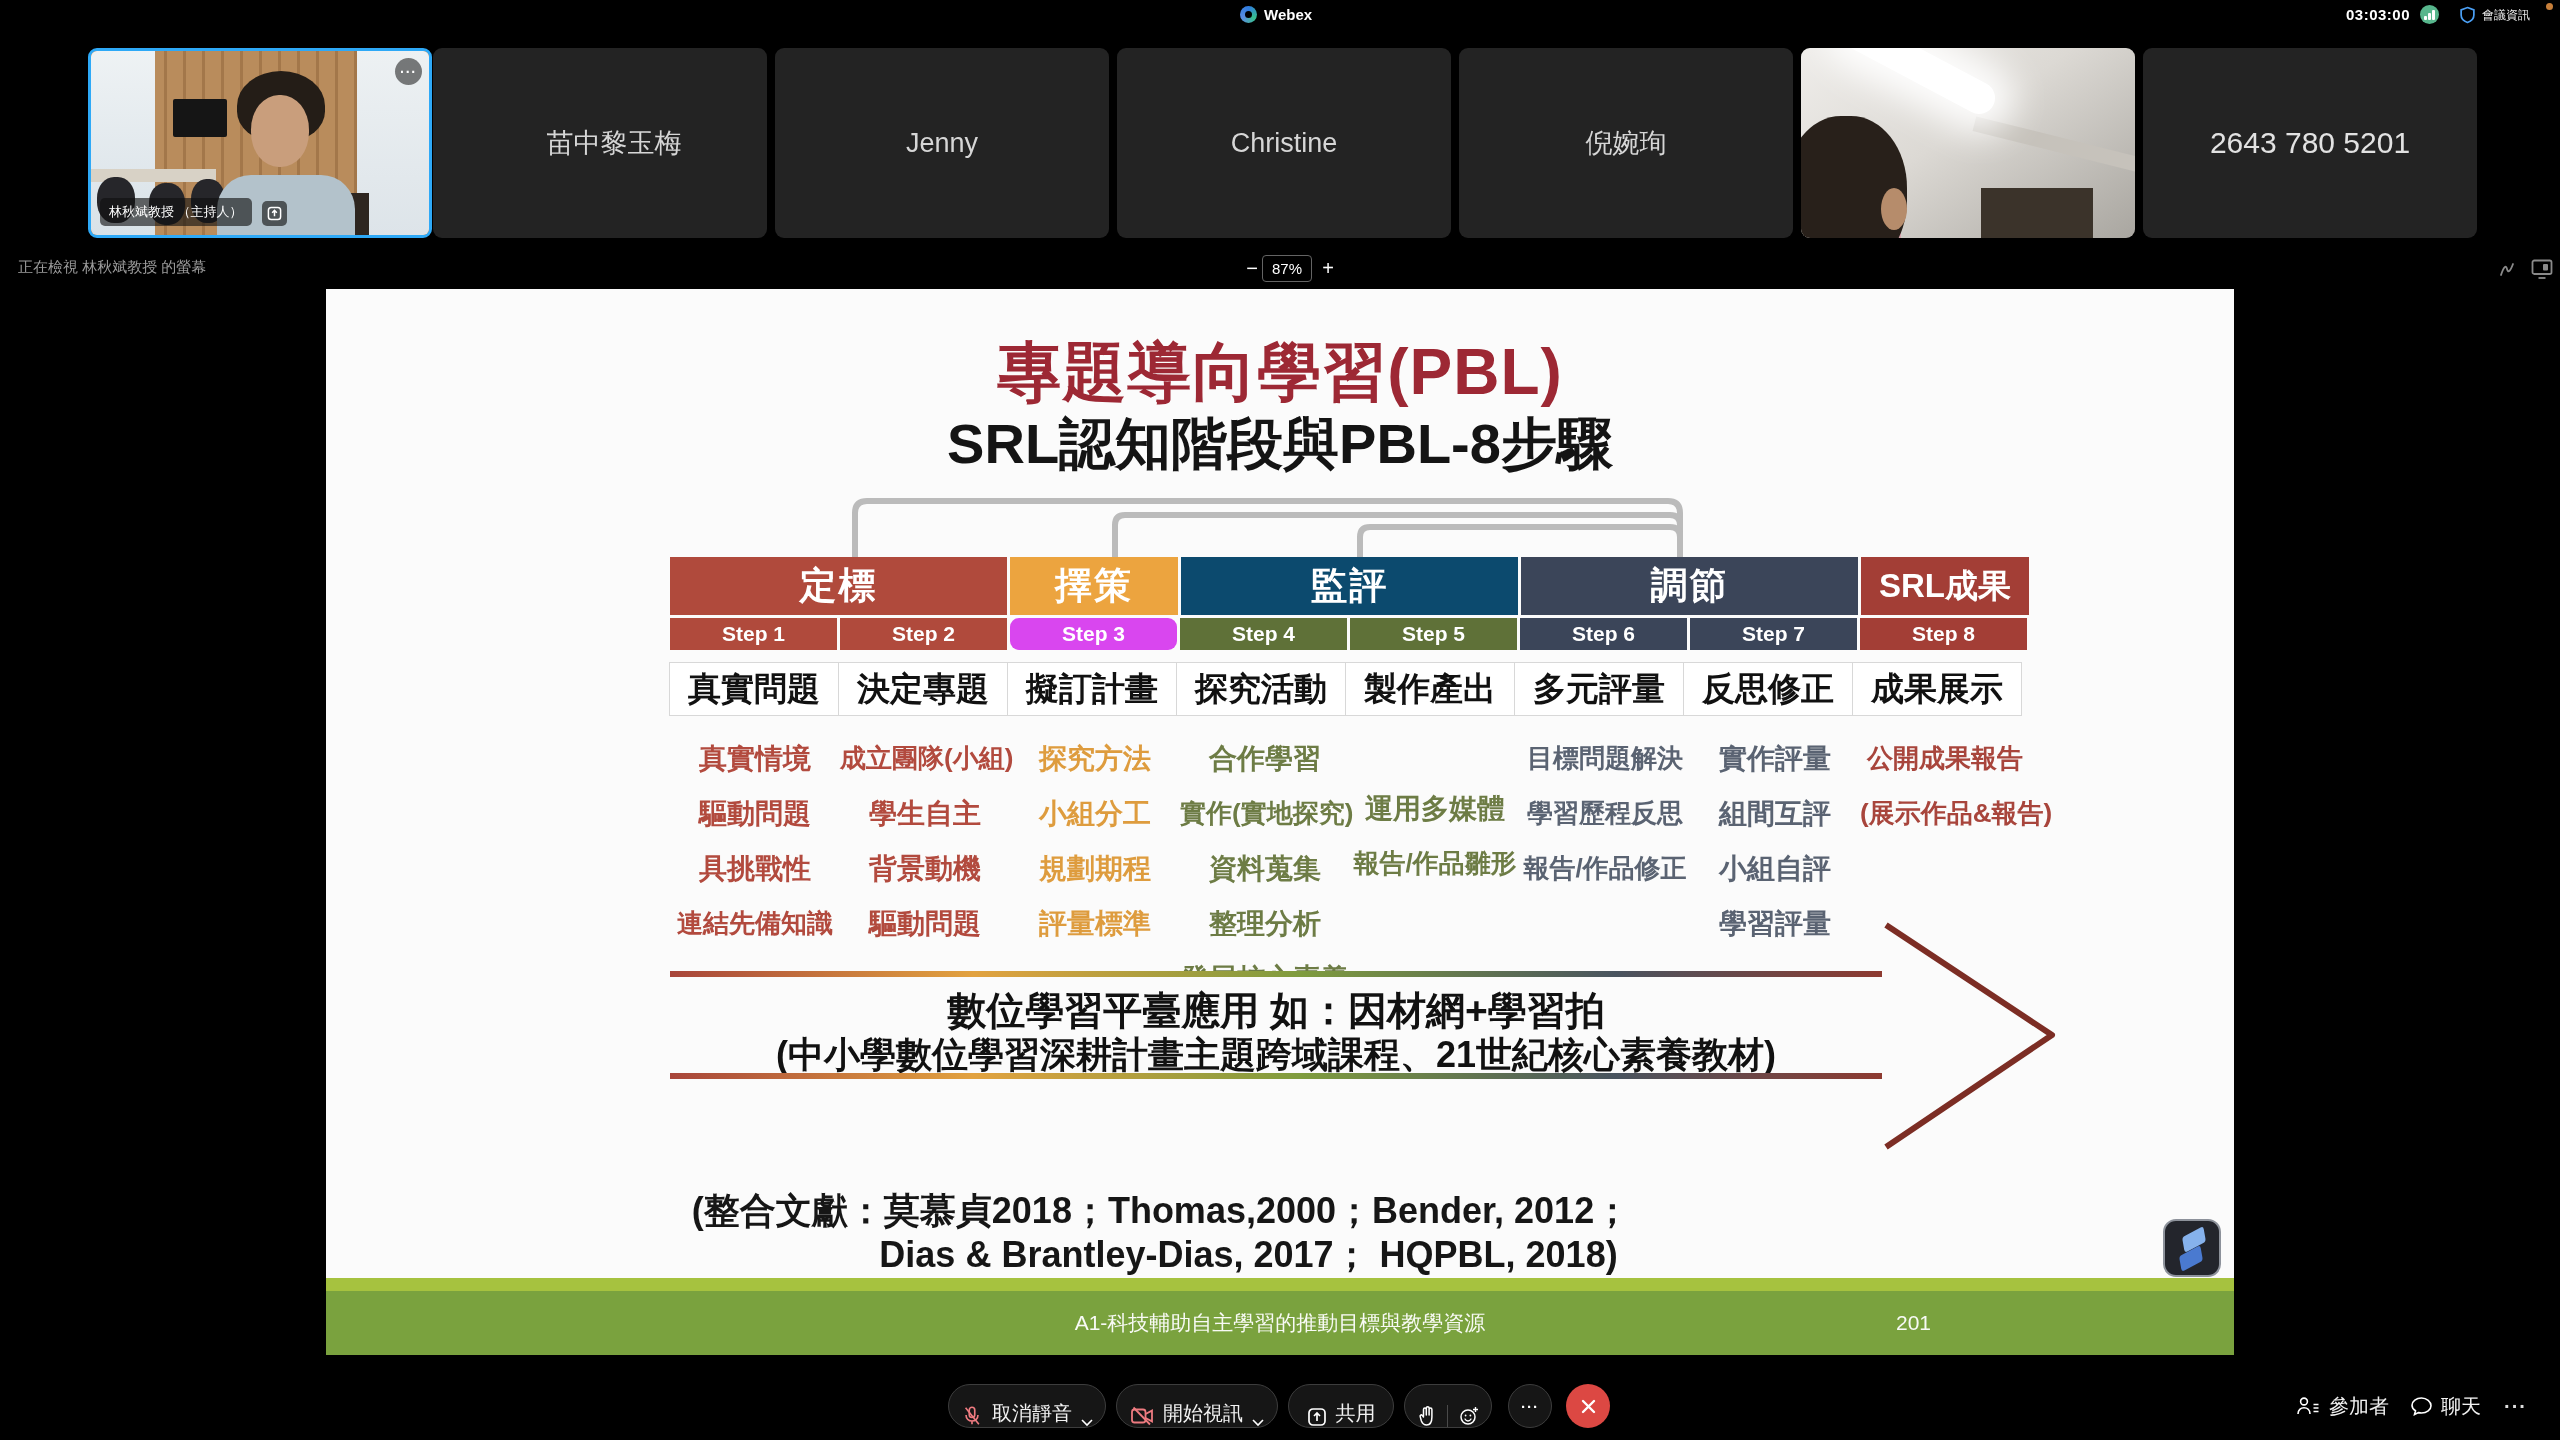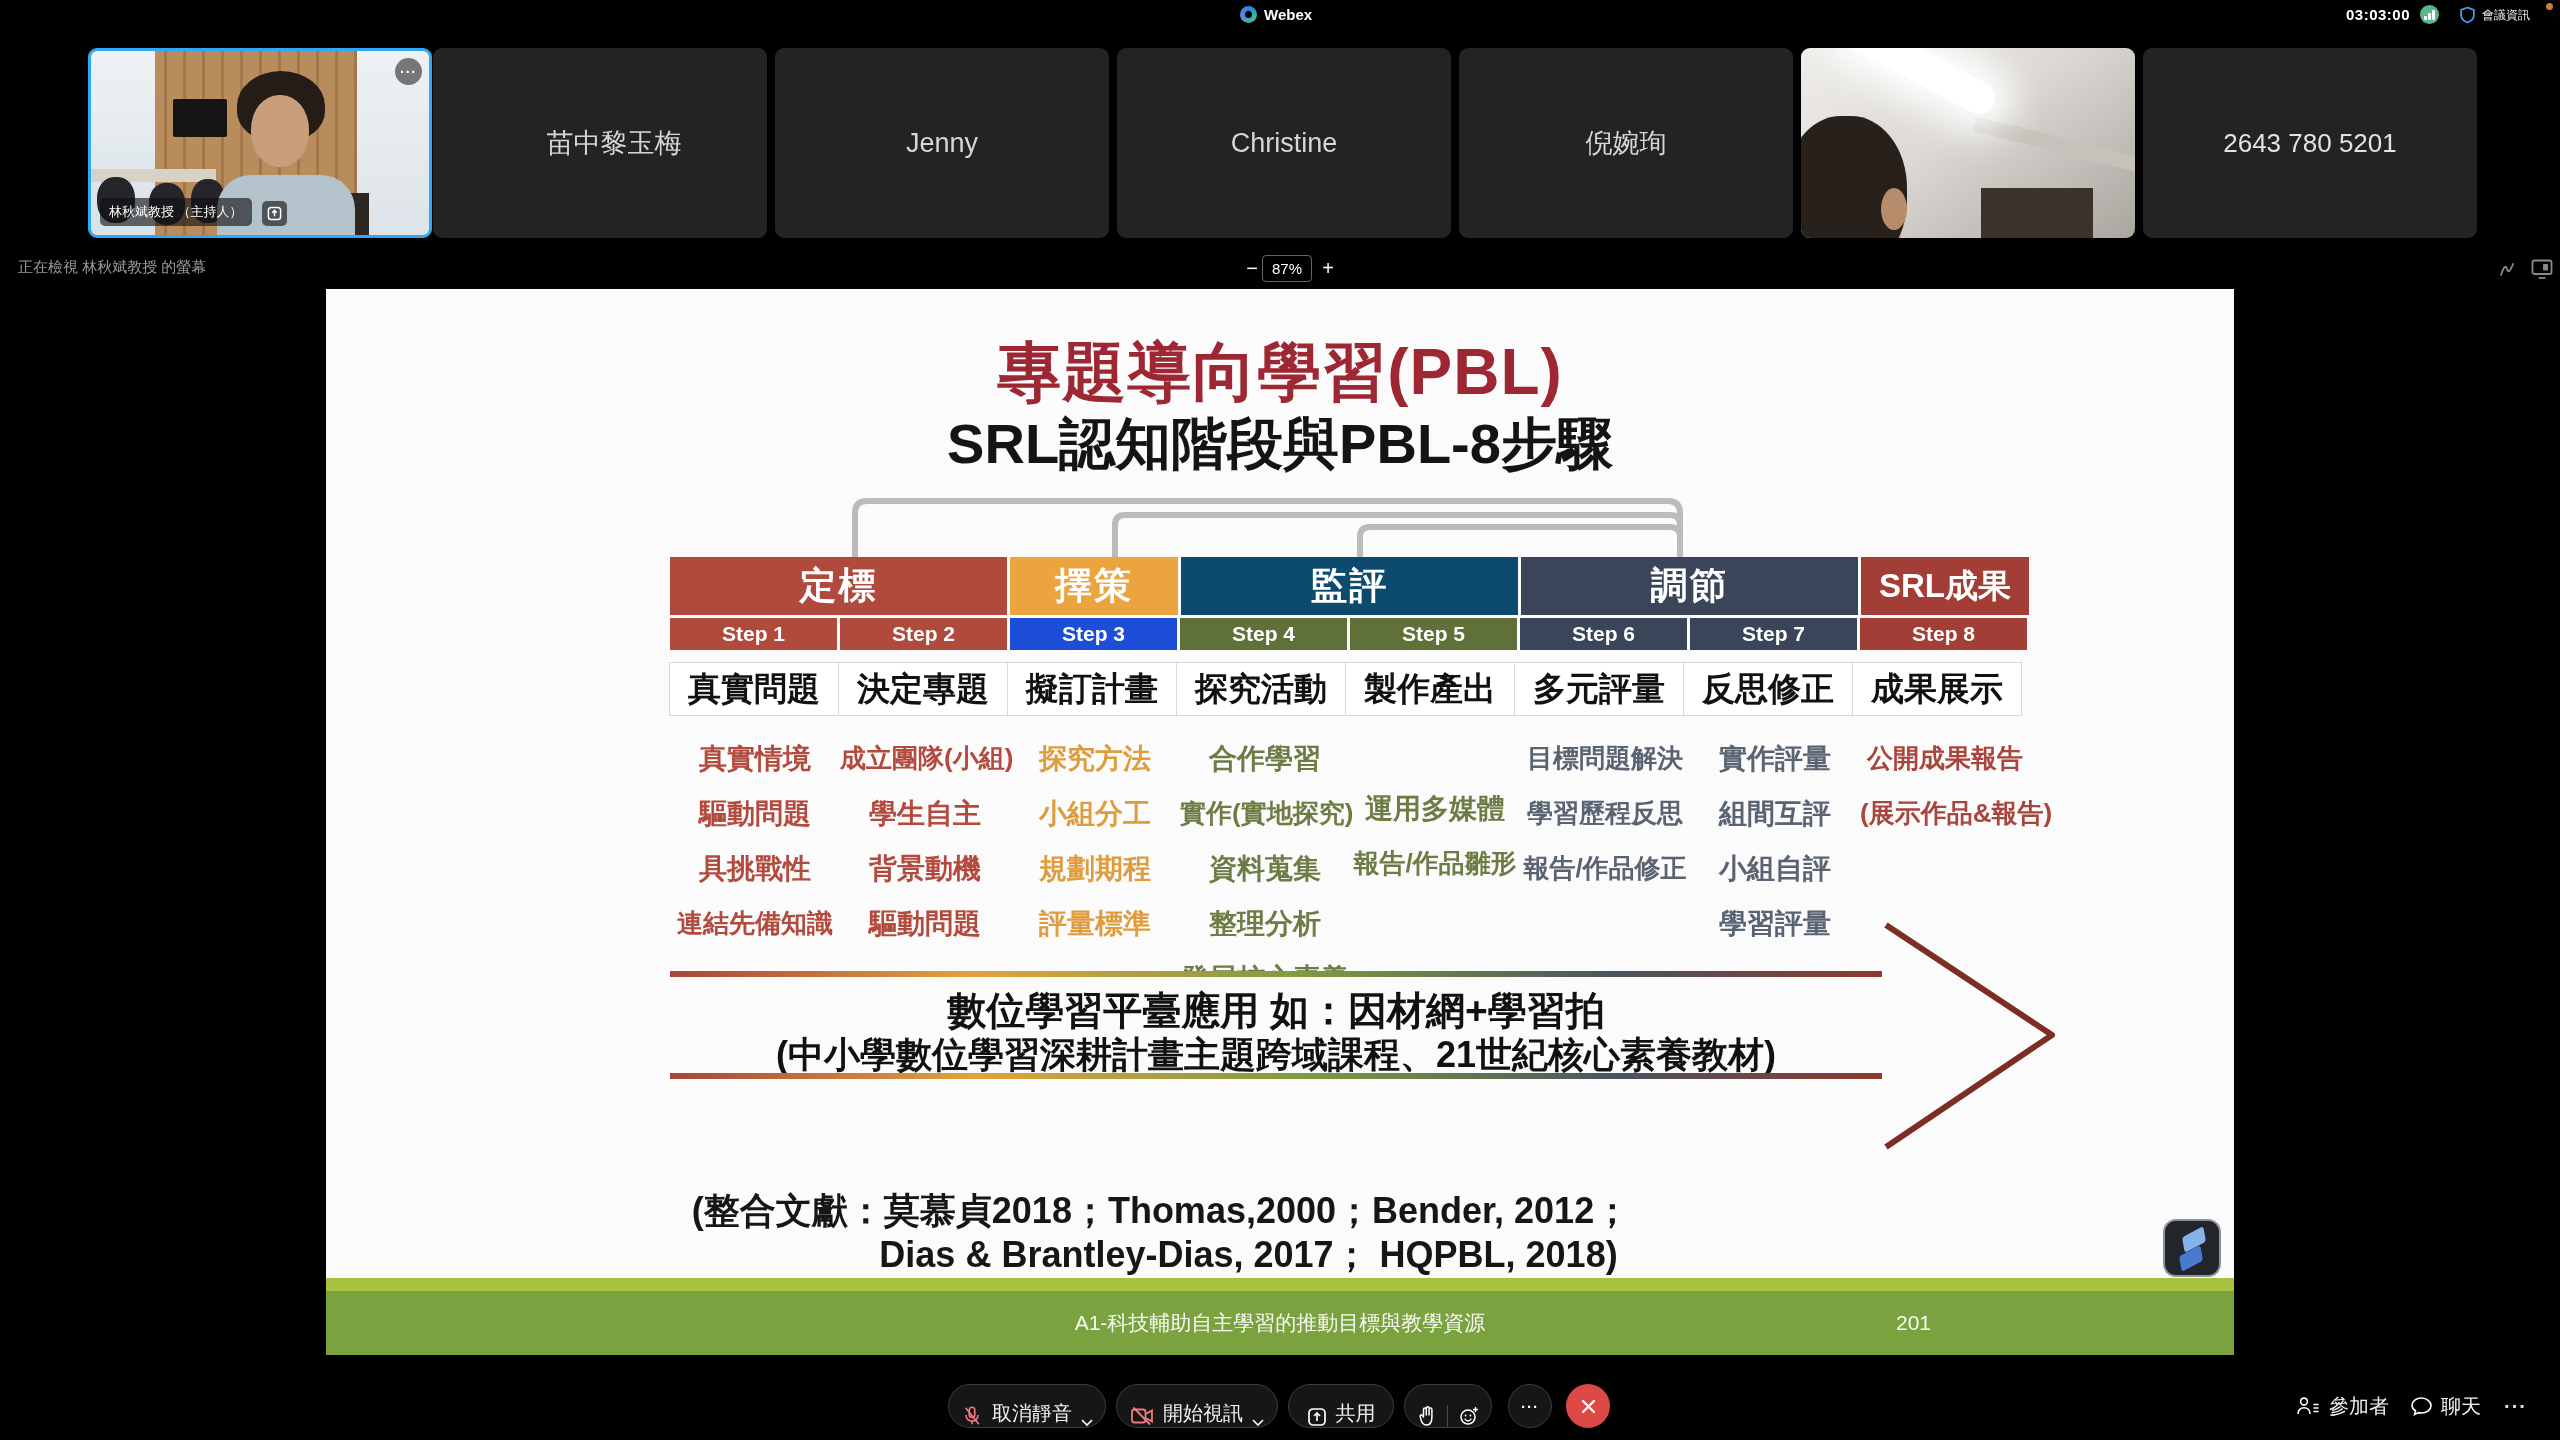--- a/index.html
+++ b/index.html
@@ -153,21 +153,21 @@
     <div class="scene2">
       <div class="beam"></div>
         <div class="light"></div>
       <div class="door"></div>
         <div class="shirt"></div>
       <div class="hair"></div>
         <div class="face"></div>
     </div>
   </div>
   <div class="tile" style="left:2143px;">
-      <span class="pname" style="font-size:26px;color:#e2e2e2;">2643 780 5201</span>
+      <span class="pname" style="font-size:30px;color:#e2e2e2;">2643 780 5201</span>
     </div>
 
   <div class="abs banner" style="left:18px;top:258px;">正在檢視 林秋斌教授 的螢幕</div>
   <div class="abs zbtn" style="left:1240px;top:256px;">−</div>
   <div class="abs zbox" style="left:1262px;top:255px;">87%</div>
   <div class="abs zbtn" style="left:1316px;top:256px;">+</div>
   <svg class="abs toolico" style="left:2498px;top:258px;" width="22" height="22" viewBox="0 0 22 22">
     <path d="M3,17C6,8 8,7 9,11c1,4 3,3 6-5" fill="none" stroke="currentColor" stroke-width="1.8" stroke-linecap="round"></path>
   </svg>
   <svg class="abs toolico" style="left:2530px;top:258px;" width="24" height="22" viewBox="0 0 24 22">
@@ -197,21 +197,21 @@
       <div class="phase w2" style="background: rgb(176, 74, 60);">定標</div>
       <div class="phase w1" style="background: rgb(236, 164, 63);">擇策</div>
       <div class="phase w2" style="background: #0c4a6e;">監評</div>
       <div class="phase w2" style="background: rgb(59, 69, 89);">調節</div>
       <div class="phase w1" style="font-size: 33px; letter-spacing: 0px; background: rgb(163, 62, 54);">SRL成果</div>
     </div>
 
     <div class="abs step-row">
       <div class="step" style="background: rgb(176, 74, 60);">Step 1</div>
       <div class="step" style="background: rgb(176, 74, 60);">Step 2</div>
-      <div class="step" style="background: #1d4ed8;">Step 3</div>
+      <div class="step" style="background: #d946ef; border-radius: 9px;">Step 3</div>
       <div class="step" style="background: rgb(95, 113, 56);">Step 4</div>
       <div class="step" style="background: rgb(95, 113, 56);">Step 5</div>
       <div class="step" style="background: rgb(59, 69, 89);">Step 6</div>
       <div class="step" style="background: rgb(59, 69, 89);">Step 7</div>
       <div class="step" style="background: rgb(163, 62, 54);">Step 8</div>
     </div>
 
     <div class="abs title-row">
       <div class="stitle">真實問題</div>
       <div class="stitle">決定專題</div>

